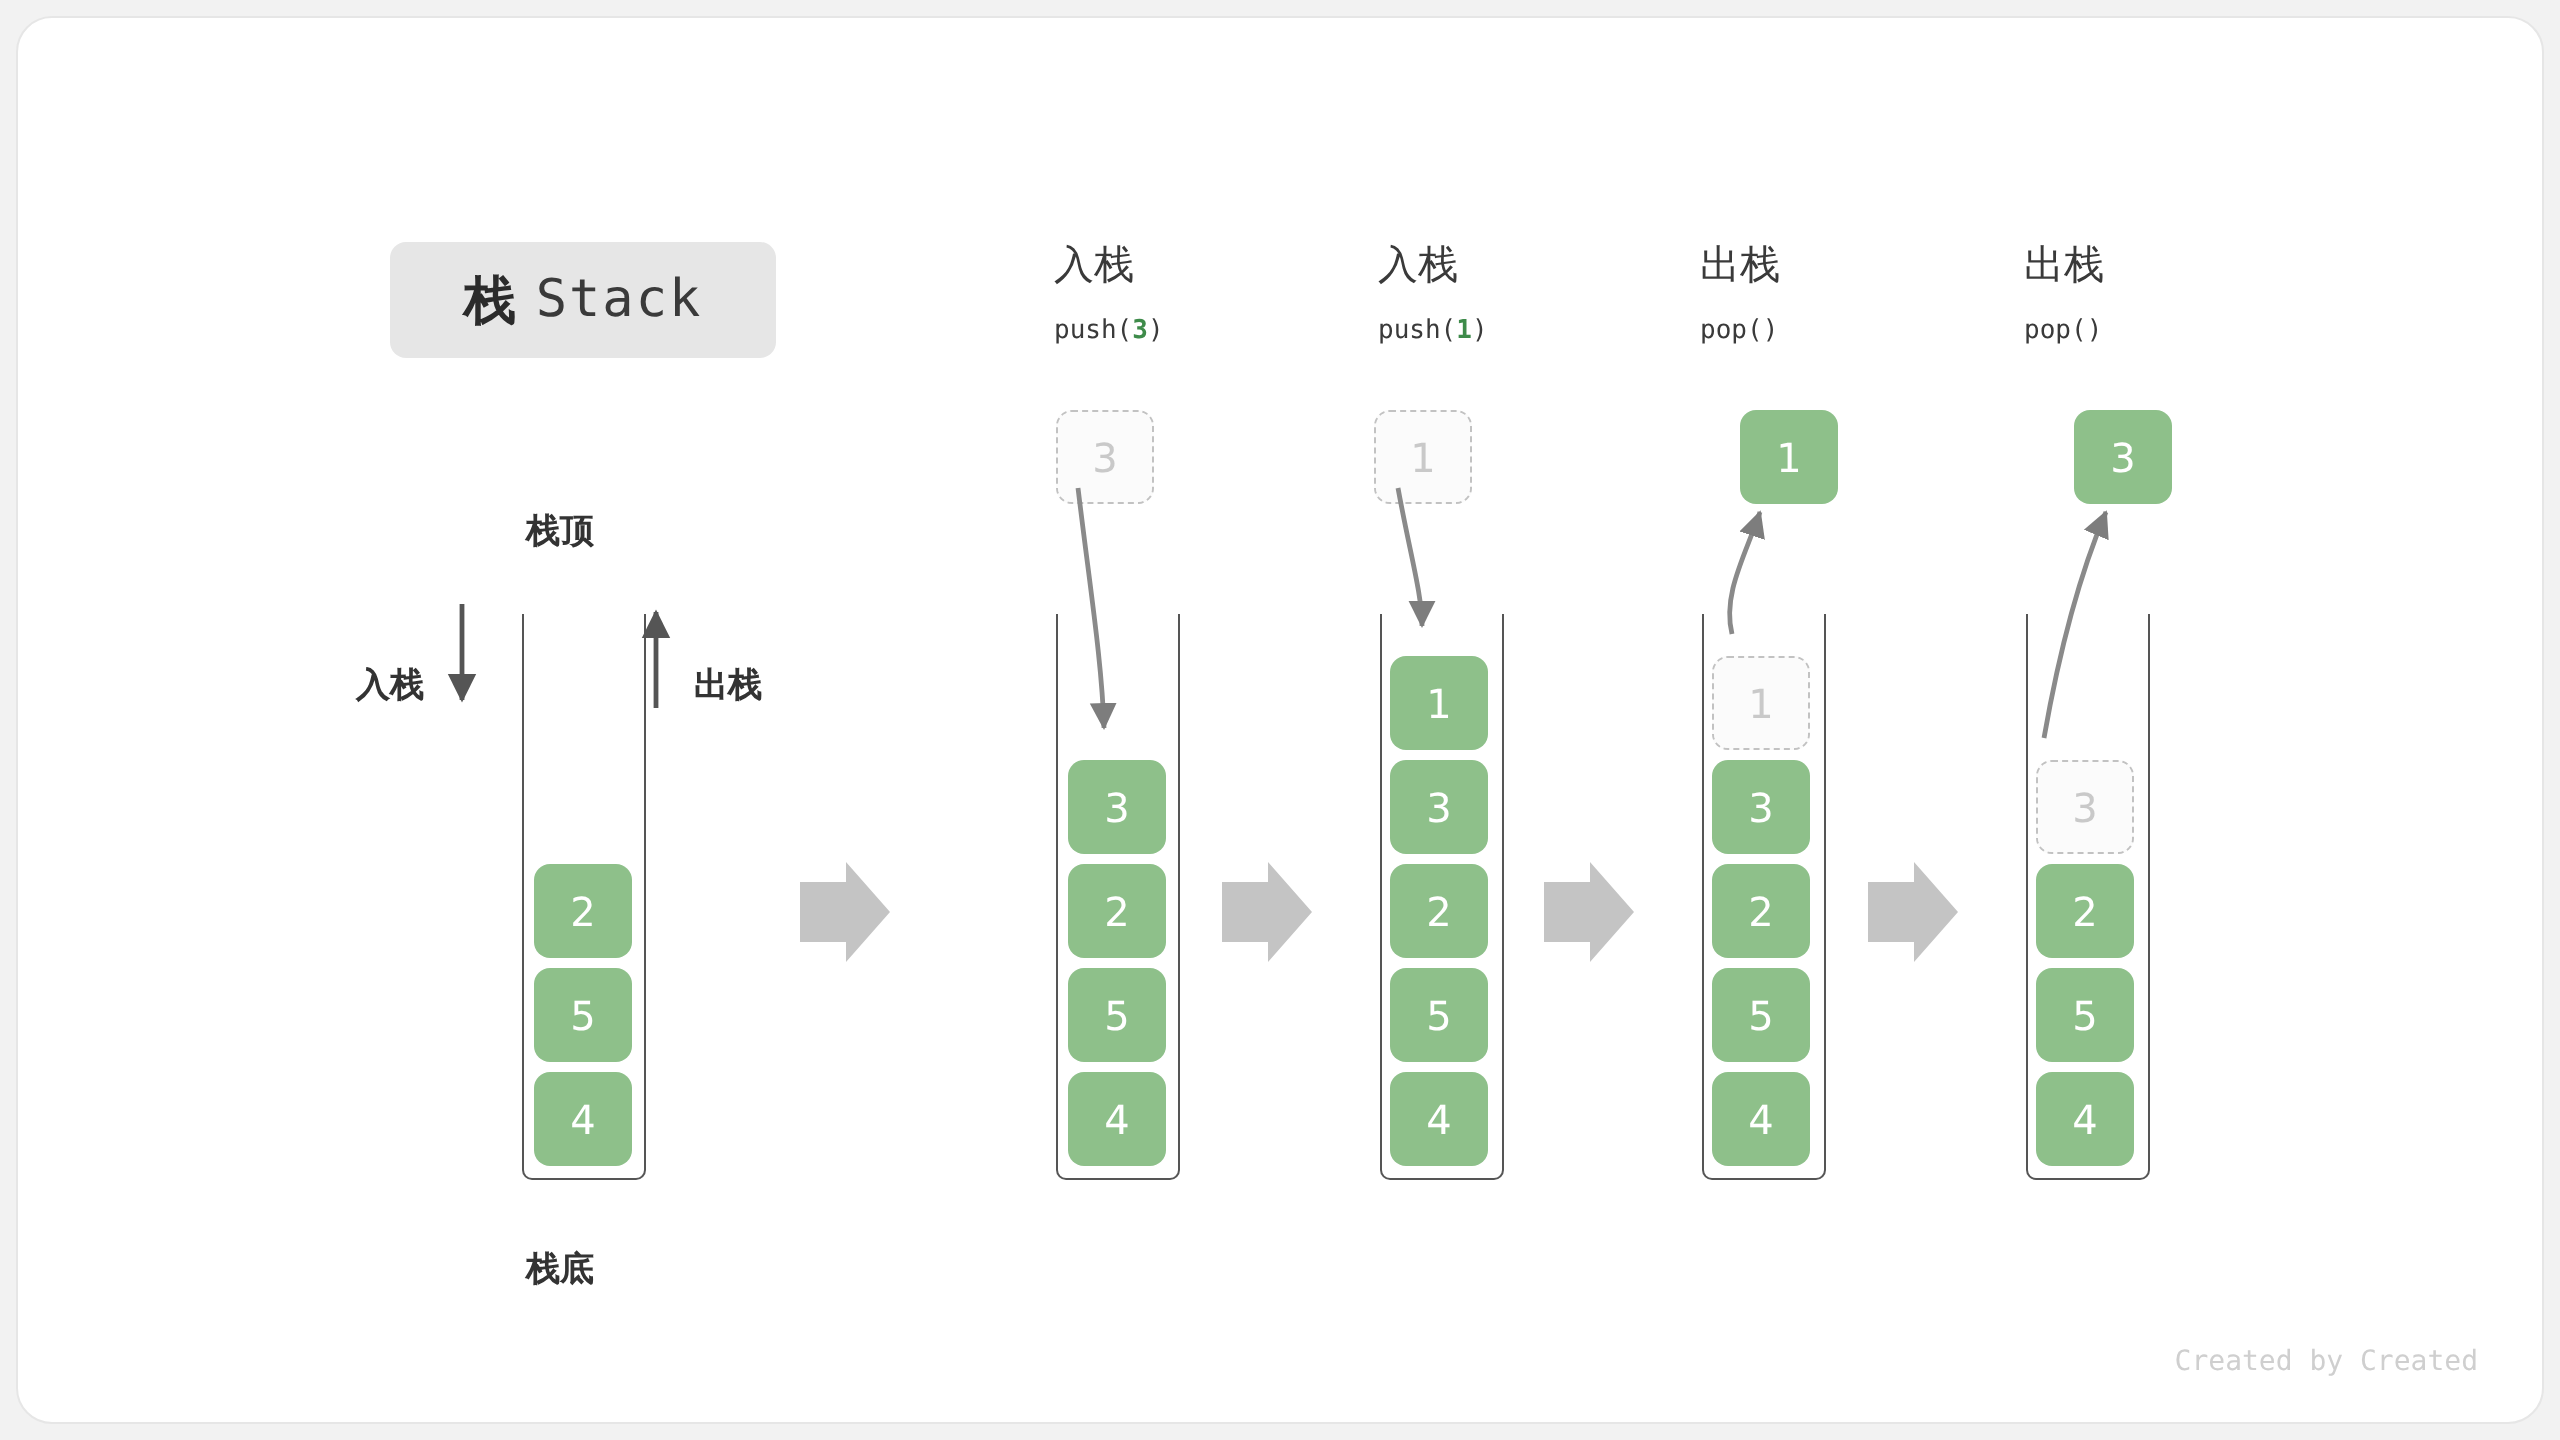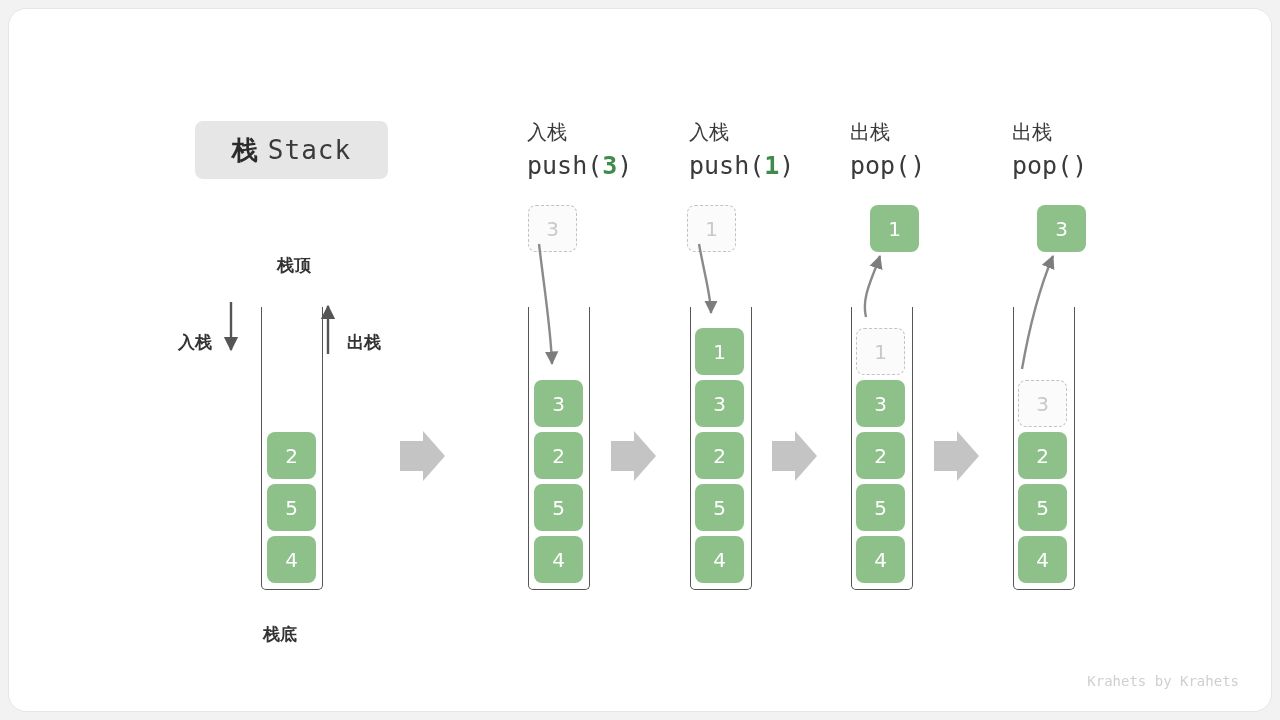--- a/index.html
+++ b/index.html
@@ -54,21 +54,21 @@
     white-space: nowrap;
   }
   .stage-head .cn {
     display: block;
     font-size: 20px; color: #3a3a3a;
     font-family: "DejaVu Sans", "Liberation Sans", sans-serif;
     line-height: 34px;
   }
   .stage-head .code {
     display: block;
-    font-size: 25px; color: #3a3a3a;
+    font-size: 13px; color: #3a3a3a;
     font-family: "DejaVu Sans Mono", "Liberation Mono", monospace;
     line-height: 34px;
   }
   .stage-head .code .num { color: #3e8b4a; font-weight: bold; }
 
   
   .stack-frame {
     position: absolute;
     width: 62px;
     border-left: 1.6px solid #555555;
@@ -117,21 +117,21 @@
 </head>
 <body>
 
 <div id="card">
 
   <div id="title-pill">
     <span class="cn">栈</span>
     <span class="en">Stack</span>
   </div>
 
-  <div class="cnlabel" style="left:254px; top:245px; width:62px; text-align:center;">栈顶</div>
+  <div class="cnlabel" style="left:254px; top:245px; width:62px; text-align:left;">栈顶</div>
   <div class="cnlabel" style="left:254px; top:614px; width:62px; text-align:left;">栈底</div>
 
   <div class="cnlabel" style="left:169px; top:322px;">入栈</div>
   <div class="cnlabel" style="left:338px; top:322px;">出栈</div>
 
   <div class="stage-head" style="left:518px; top:106px;">
     <span class="cn">入栈</span>
     <span class="code"><span>push(</span><span class="num">3</span><span>)</span></span>
   </div>
 
@@ -227,14 +227,14 @@
       <path d="M602,432 L625,432 L625,422 L647,447 L625,472 L625,462 L602,462 z"></path>
     </g>
     <g fill="#c4c4c4">
       <path d="M763,432 L786,432 L786,422 L808,447 L786,472 L786,462 L763,462 z"></path>
     </g>
     <g fill="#c4c4c4">
       <path d="M925,432 L948,432 L948,422 L970,447 L948,472 L948,462 L925,462 z"></path>
     </g>
   </svg>
 
-  <div id="watermark">Krahets by Krahets</div>
+  <div id="watermark">Created by Created</div>
 </div>
 
 </body></html>

